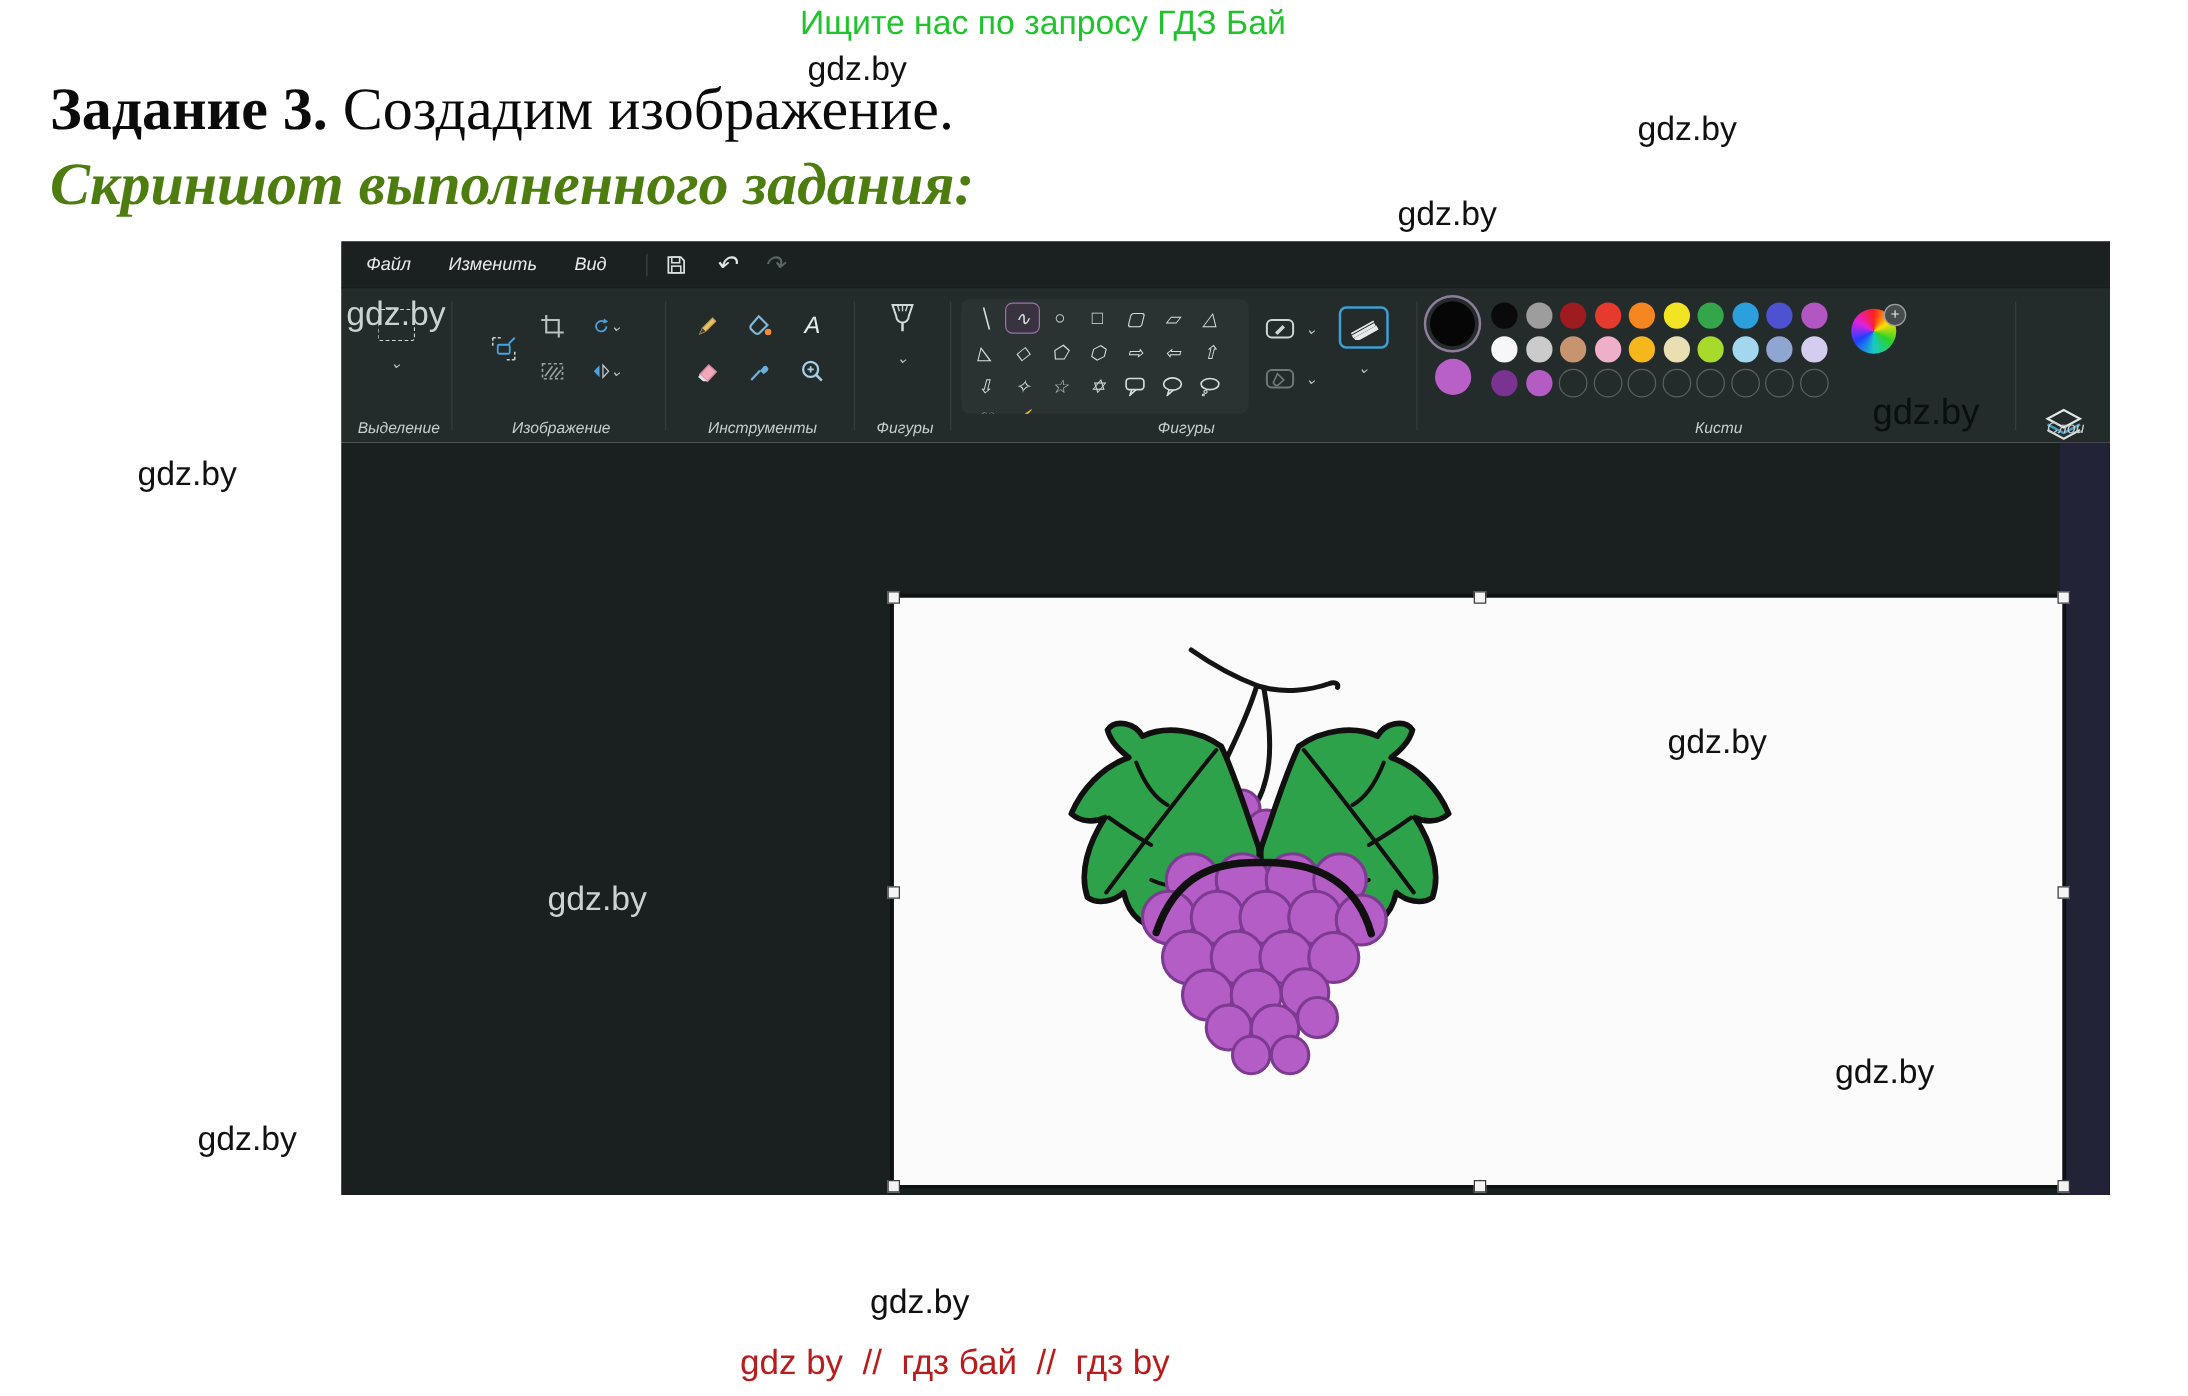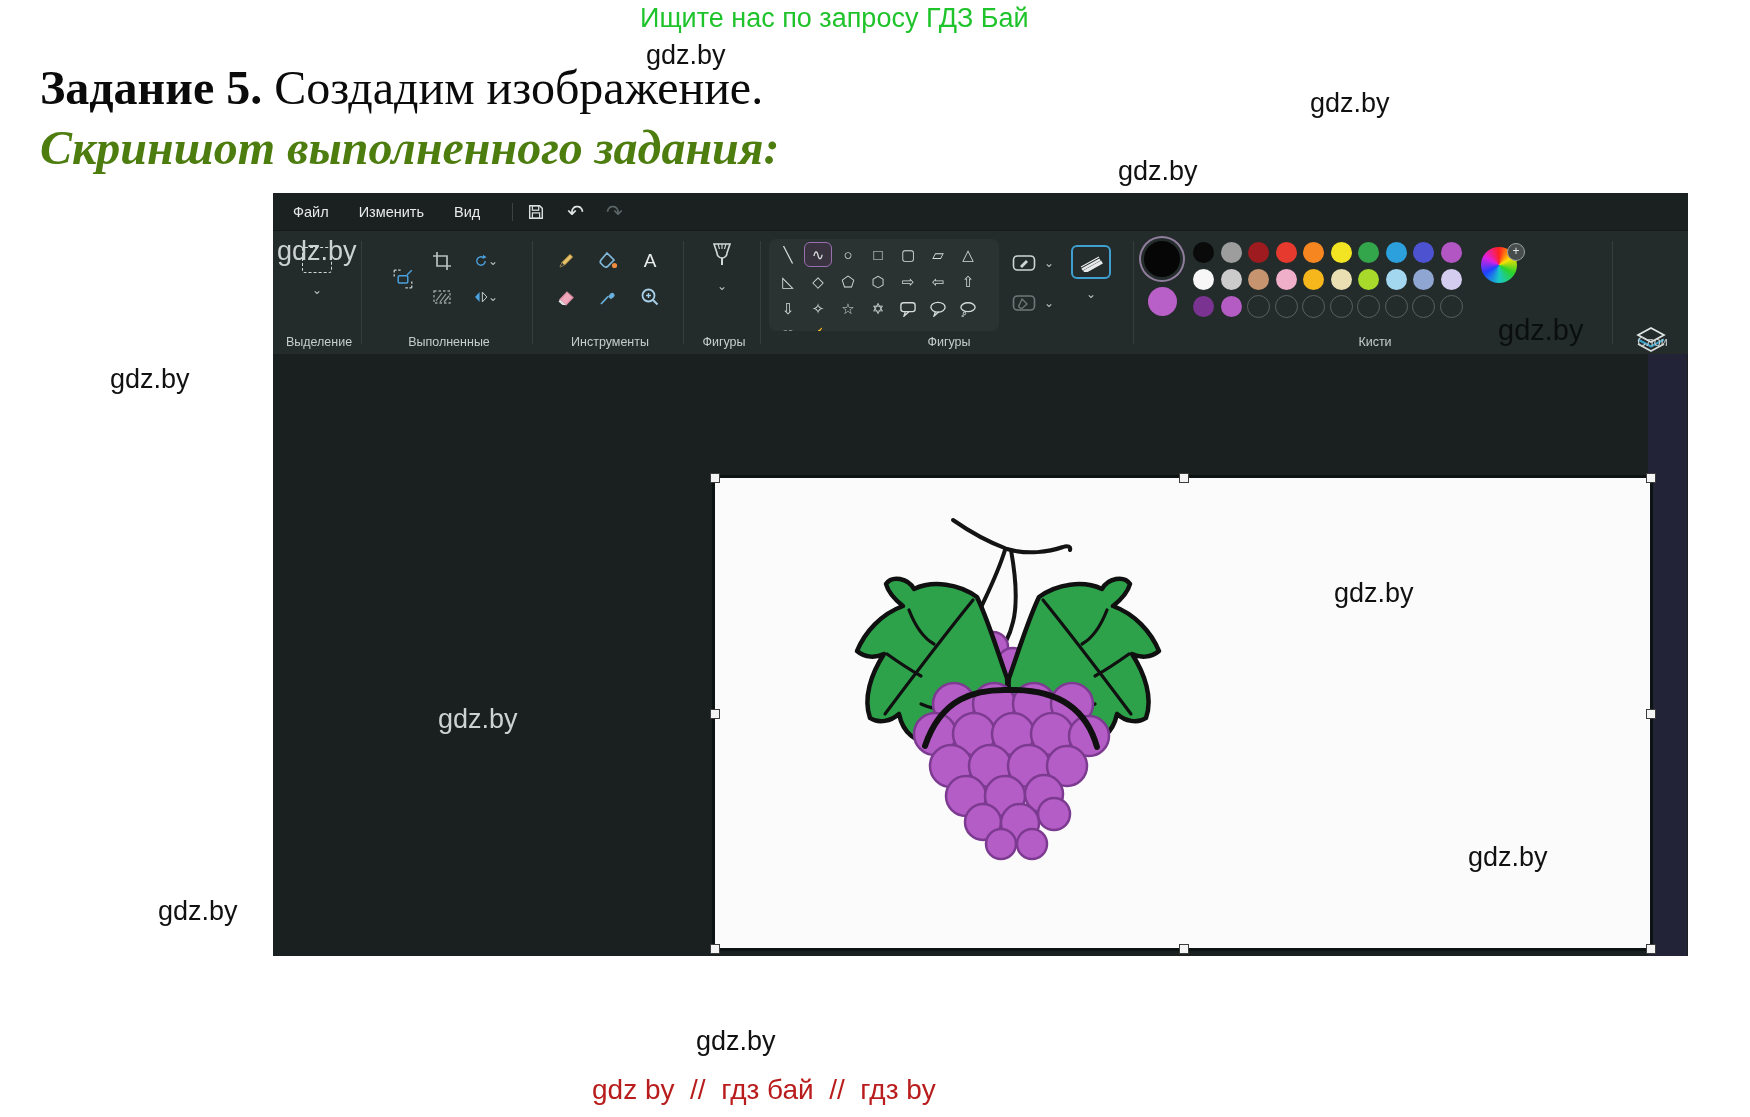--- a/index.html
+++ b/index.html
@@ -12,21 +12,21 @@
   .title1 .b{font-weight:700;}
   .title2{position:absolute;left:40px;top:120px;font-family:"Liberation Serif",serif;
           font-size:48px;font-weight:700;font-style:italic;color:#4d7c0f;white-space:nowrap;}
   .footerline{position:absolute;left:40px;top:962px;font-family:"Liberation Serif",serif;
           font-size:50px;font-weight:700;color:#0b0b0b;white-space:nowrap;}
   .footertags{position:absolute;left:592px;top:1074px;font-size:28px;white-space:pre;}
   .wm{position:absolute;font-size:27px;color:#111;z-index:60;white-space:nowrap;}
   .wm.light{color:#ccd2d2;}
   .wm.shadow{color:#0a0e0e;font-size:29px;}
   
-  .pwin{position:absolute;left:273px;top:193px;width:1415px;height:763px;background:#e5e5e5;z-index:10;}
+  .pwin{position:absolute;left:273px;top:193px;width:1415px;height:763px;background:#e5e5e5;z-index:10;font-style:italic;}
   .menubar{position:absolute;left:0;top:0;right:0;height:37px;background:#1b2121;
            display:flex;align-items:center;padding-left:20px;border-bottom:1px solid #151b1b;}
   .menubar .mi{color:#e8eaea;font-size:14.5px;margin-right:30px;cursor:default;}
   .menubar .vsep{width:1px;height:18px;background:#3a4242;margin:0 14px 0 2px;}
   .menubar .micon{margin-right:22px;display:flex;align-items:center;}
   .undo{font-size:20px;color:#e2e6e6;}
   .redo{font-size:20px;color:#5c6666;}
   
   .toolbar{position:absolute;left:0;top:38px;right:0;height:123px;background:#242b2b;display:flex;}
   .sep{width:1px;background:#353d3d;margin:10px 0;}
@@ -91,21 +91,21 @@
   .h{position:absolute;width:8px;height:8px;background:#f4f4f4;border:1px solid #3c3c3c;z-index:5;}
   .grape{position:absolute;left:98px;top:14px;width:352px;height:372px;}
 </style>
 </head>
 <body>
 
 <div class="page">
 
   <div class="promo" style="color: rgb(31, 195, 43);">Ищите нас по запросу ГДЗ Бай</div>
 
-  <div class="title1"><span class="b">Задание 5.</span><span> Создадим изображение.</span></div>
+  <div class="title1"><span class="b">Задание 3.</span><span> Создадим изображение.</span></div>
   <div class="title2">Скриншот выполненного задания:</div>
 
   <div class="pwin">
 
     <div class="menubar">
       <span id="menu-items" style="display:flex;">
           <span class="mi">Файл</span>
           <span class="mi">Изменить</span>
           <span class="mi">Вид</span>
         </span>
@@ -162,21 +162,21 @@
             </svg>
           </div>
           <div class="icon24 iconrow">
             <svg width="20" height="20" viewBox="0 0 20 20">
               <path d="M8,3 L8,17 L1.5,10 Z" fill="#4aa3e0"></path>
               <path d="M12,3 L12,17 L18.5,10 Z" fill="none" stroke="#c9d0d0" stroke-width="1.4"></path>
             </svg>
               <span class="chev">⌄</span>
           </div>
         </div>
-        <div class="slabel">Выполненные</div>
+        <div class="slabel">Изображение</div>
       </div>
       <div class="sep"></div>
 
       <div class="sect s-tools">
         <div class="toolgrid">
           <div class="icon24">
             <svg width="20" height="20" viewBox="0 0 20 20">
               <path d="M4,16 L6,11.5 L14,3.5 L16.5,6 L8.5,14 Z" fill="#e8c36a" stroke="#caa24a" stroke-width="1"></path>
               <path d="M4,16 L6,11.5 L8.5,14 Z" fill="#3a3f3f"></path>
             </svg>

